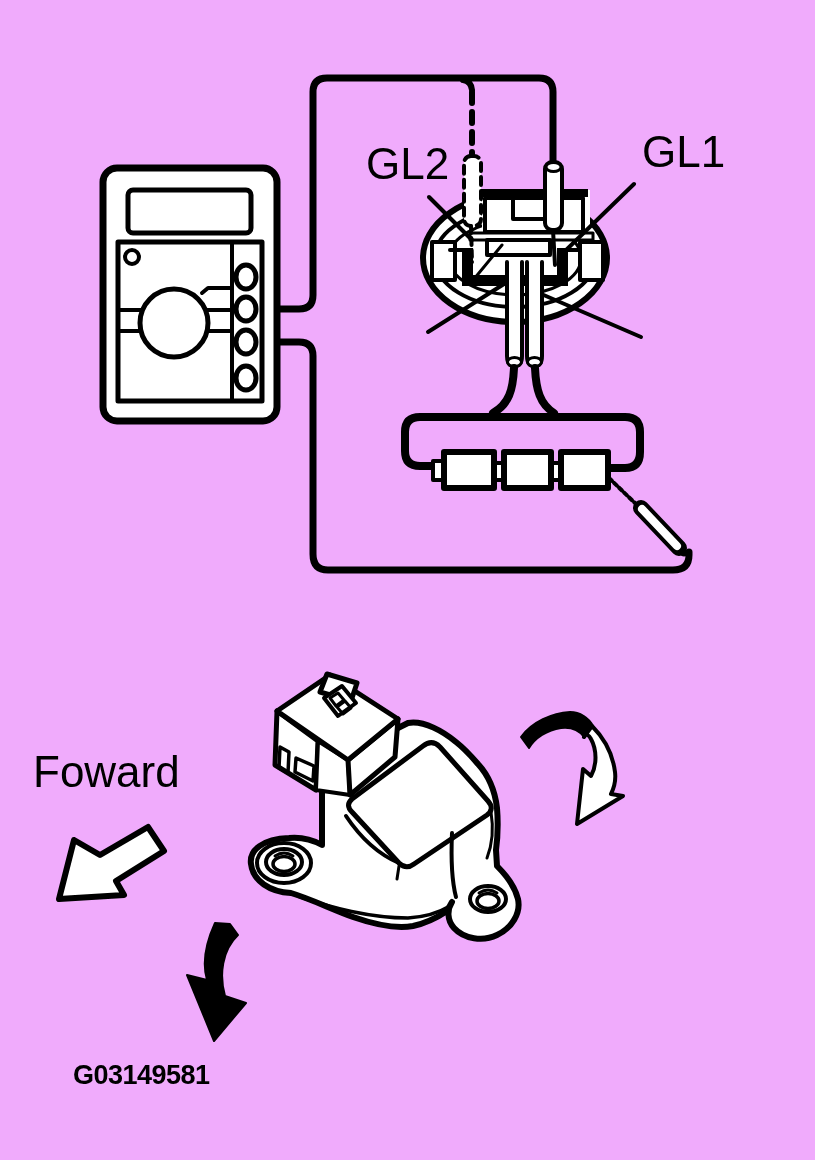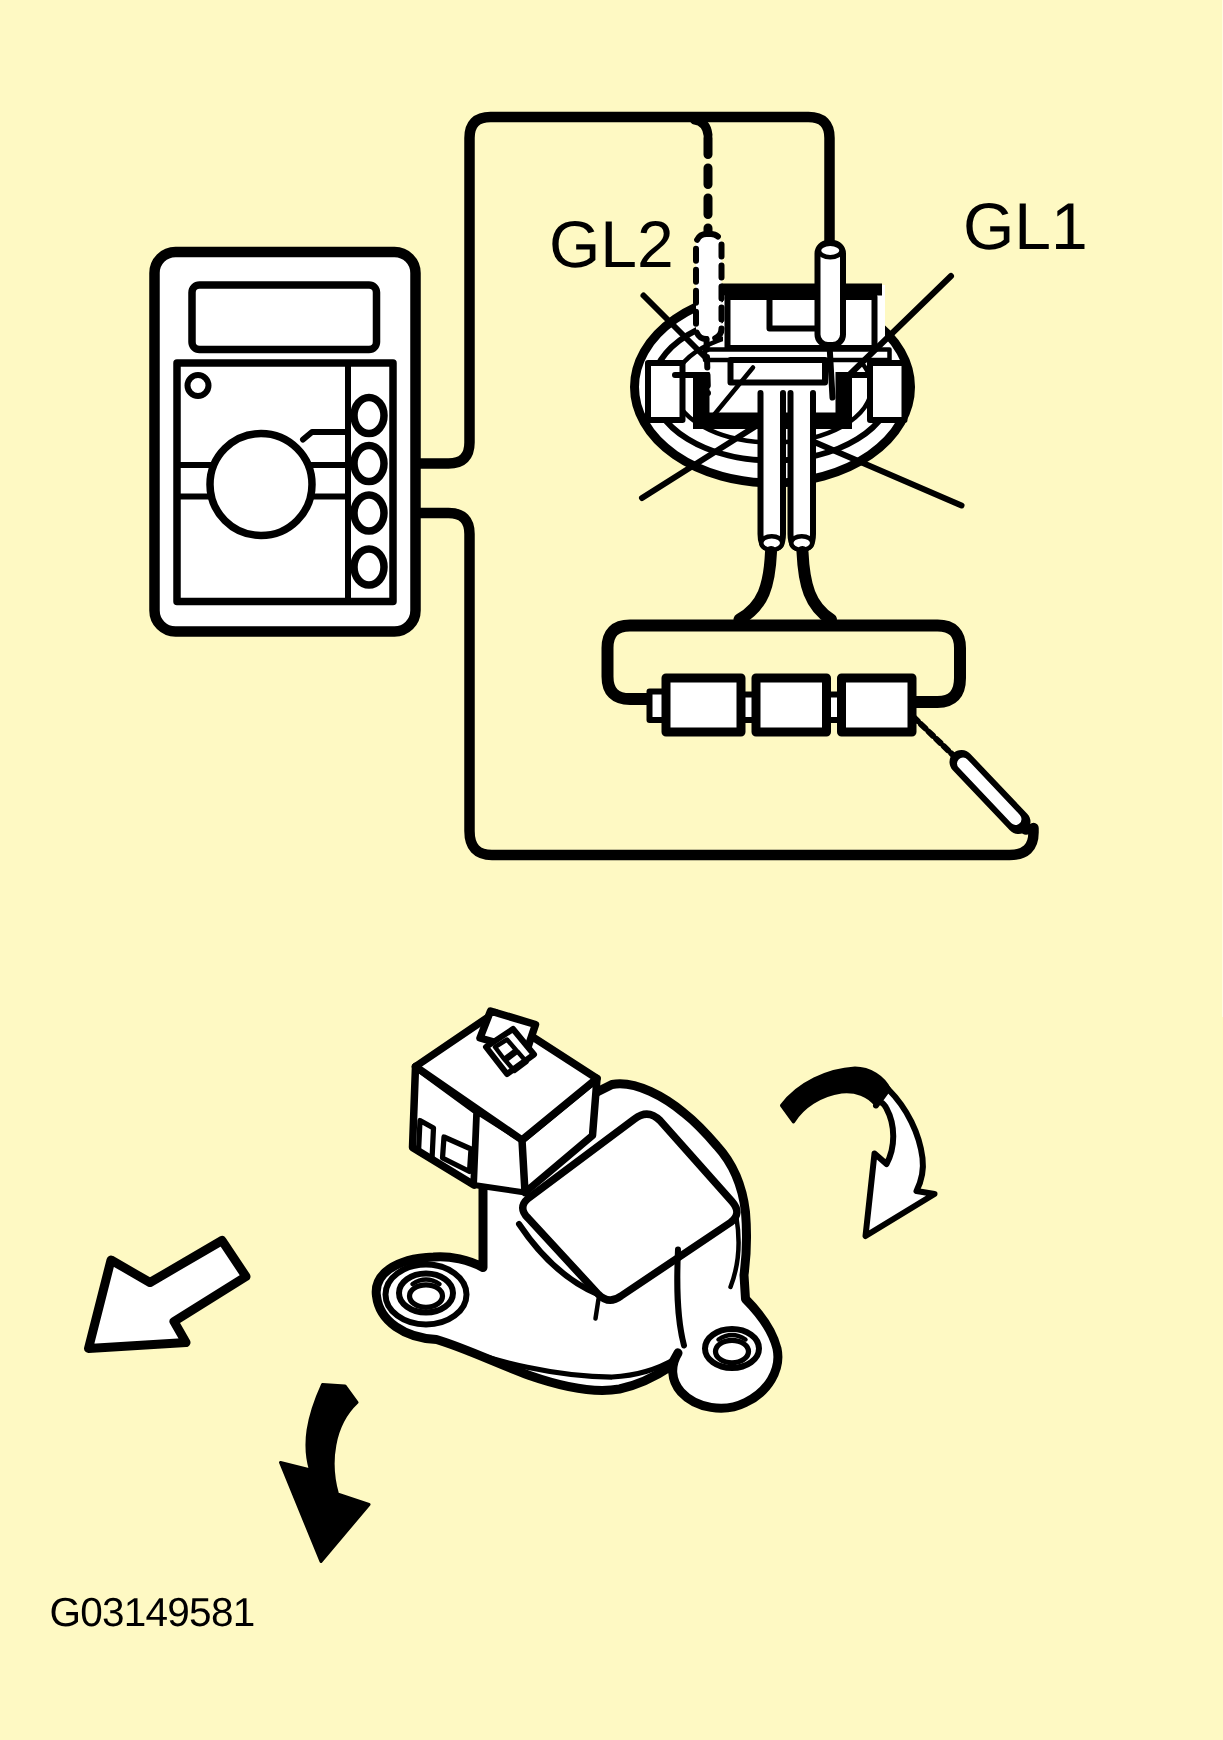--- a/index.html
+++ b/index.html
@@ -1,20 +1,20 @@
 <!DOCTYPE html>
 <html><head>
 <meta charset="utf-8">
 <style>
   html,body{margin:0;padding:0;background:#fff;}
-  #page{position:relative;width:815px;height:1160px;background:#fef9c3;overflow:hidden;
+  #page{position:relative;width:815px;height:1160px;background:#f0abfc;overflow:hidden;
         font-family:"Liberation Sans",sans-serif;color:#000;}
   #art{position:absolute;left:0;top:0;}
   .lbl{position:absolute;font-size:44px;line-height:1;white-space:nowrap;color:#000;}
-  .figid{position:absolute;font-size:27px;font-weight:400;letter-spacing:-0.5px;line-height:1;color:#000;}
+  .figid{position:absolute;font-size:27px;font-weight:700;letter-spacing:-0.5px;line-height:1;color:#000;margin-left:40px;}
 </style>
 </head>
 <body>
 
 <div id="page">
 
 <svg id="art" width="815" height="1160" viewBox="0 0 815 1160">
   <g stroke="#000" fill="none" stroke-linecap="round" stroke-linejoin="round">
 
     <g>
@@ -152,15 +152,16 @@
 
     <g>
       <path d="M 215 923 C 205 945 202 963 207 980 L 187 975 L 214 1041 L 246 1003 L 225 996 C 219 975 222 950 238 935 L 230 924 Z" fill="#000" stroke-width="2"></path>
     </g>
 
   </g>
 </svg>
 
 <div class="lbl" style="left:366px;top:142px">GL2</div>
 <div class="lbl" style="left:642px;top:130px">GL1</div>
+<div class="lbl" style="left:33px;top:750px">Foward</div>
 <div class="figid" style="left:33px;top:1062px">G03149581</div>
 
 </div>
 
 </body></html>

